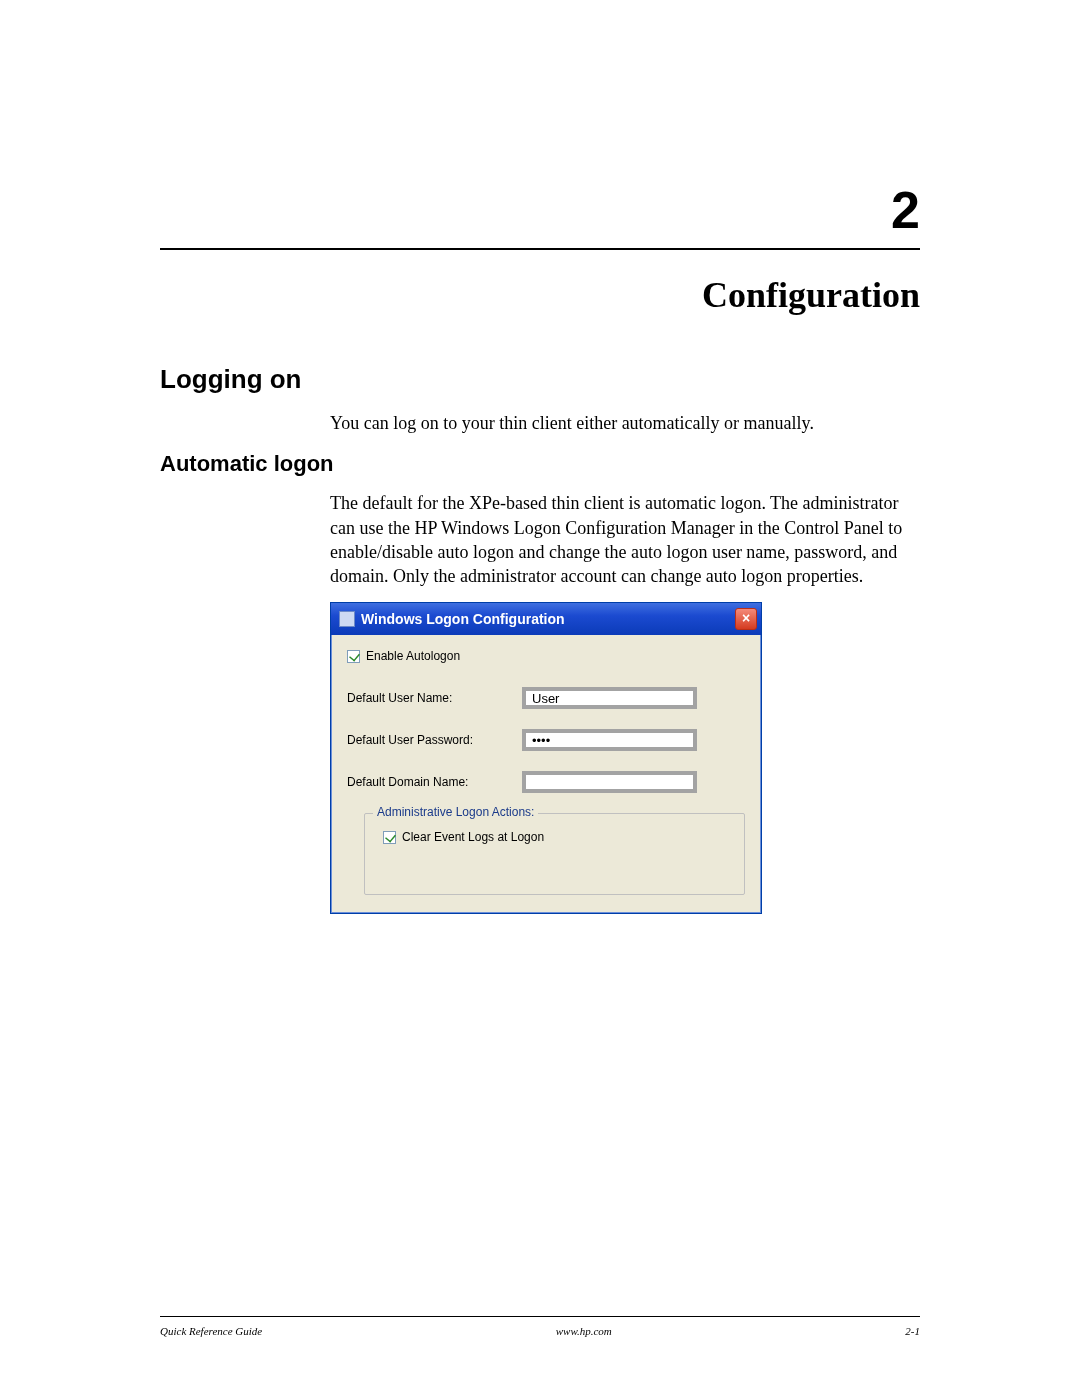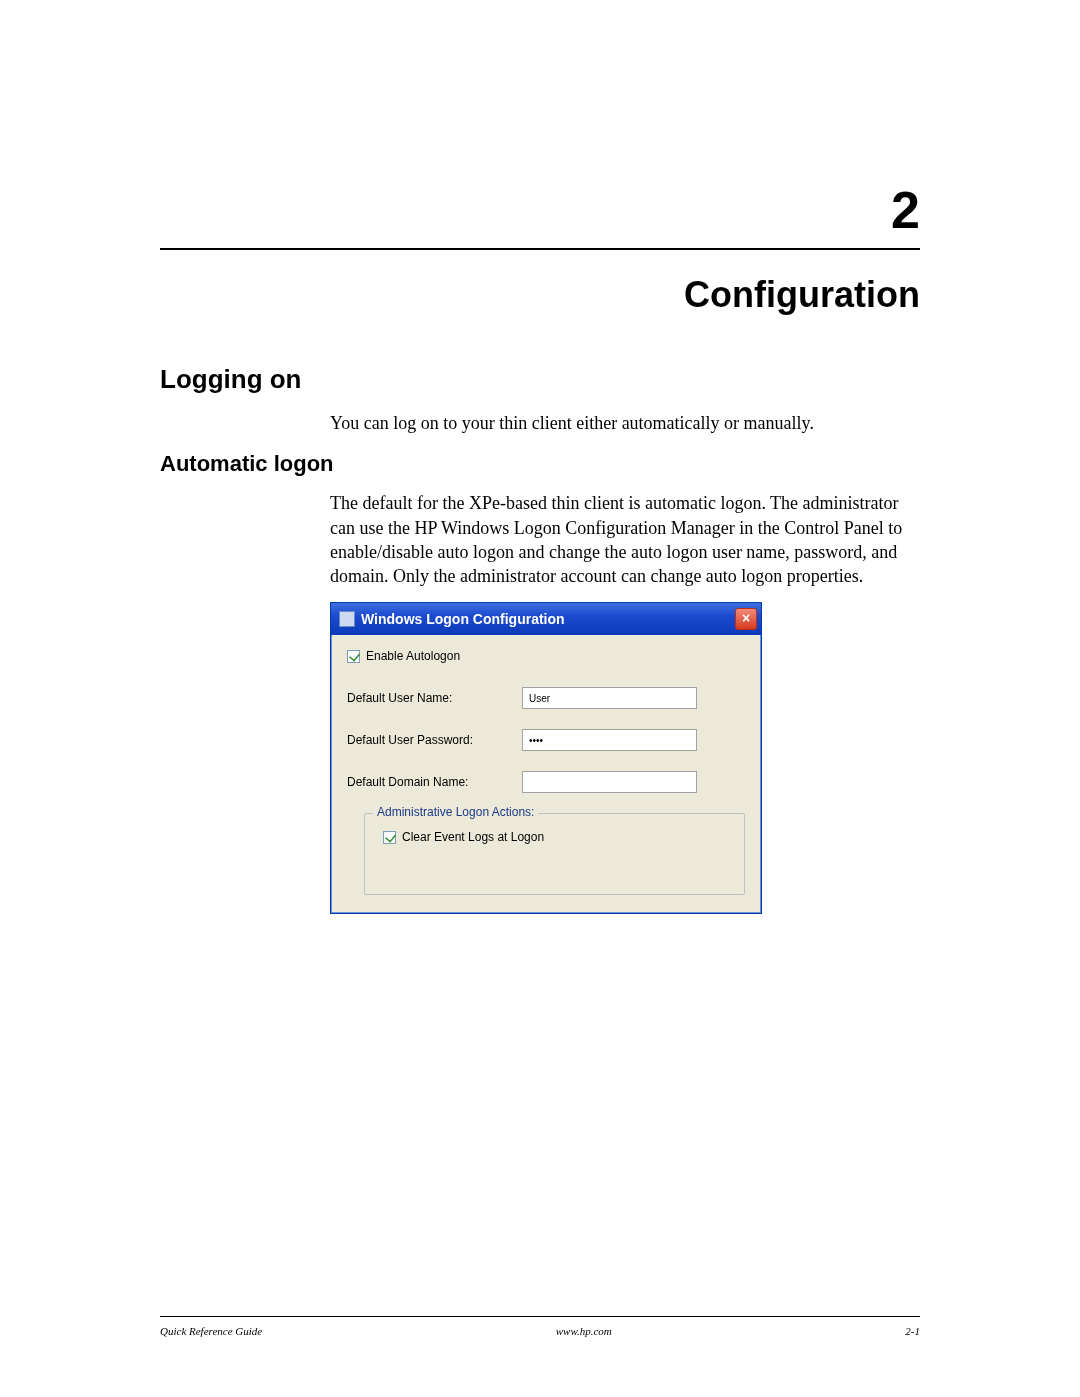--- a/index.html
+++ b/index.html
@@ -20,21 +20,21 @@
     font-size: 52px;
     text-align: right;
     margin-bottom: 8px;
   }
   hr.rule {
     border: none;
     border-top: 2px solid #000;
     margin-bottom: 24px;
   }
   .chapter-title {
-    font-family: Liberation Sans, sans-serif;
+    font-family: Liberation Serif, serif;
     font-weight: bold;
     font-size: 36px;
     text-align: right;
     margin-bottom: 48px;
   }
   .h2 {
     font-family: Arial, Helvetica, sans-serif;
     font-weight: bold;
     font-size: 26px;
     margin-bottom: 16px;
@@ -105,25 +105,25 @@
     display: flex;
     align-items: center;
     margin-bottom: 20px;
   }
   .xp-row label.field-label {
     width: 175px;
   }
   .xp-input {
     width: 175px;
     height: 22px;
-    border: 1px solid #a3a3a3;
+    border: 4px solid #a3a3a3;
     background: #fff;
     padding: 2px 6px;
     font-family: Tahoma, Arial, sans-serif;
-    font-size: 10px;
+    font-size: 13px;
   }
   .xp-check {
     display: flex;
     align-items: center;
     gap: 6px;
     margin-bottom: 24px;
   }
   .xp-checkbox {
     width: 13px; height: 13px;
     border: 1px solid #7f9db9;

